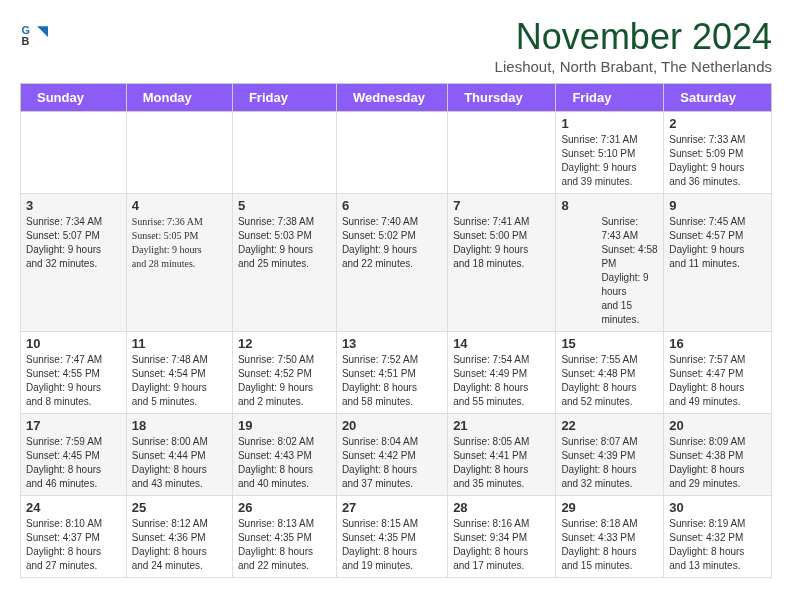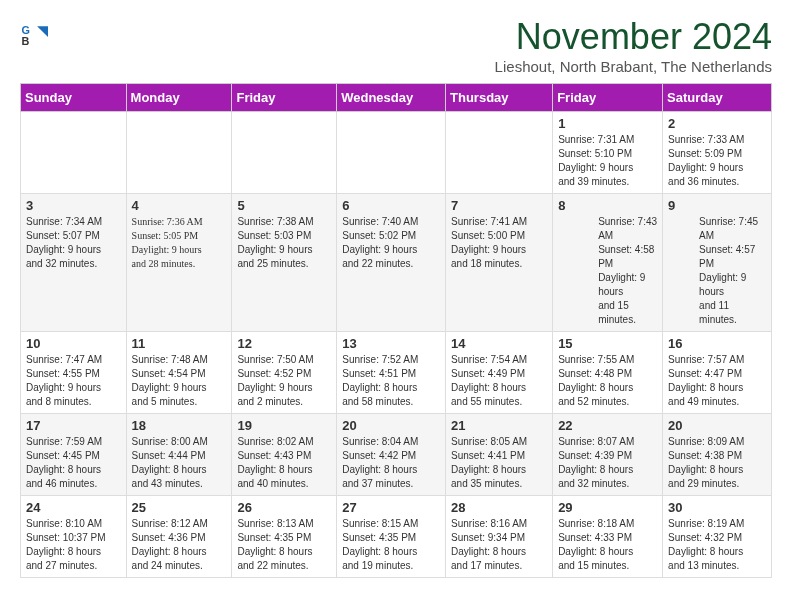--- a/index.html
+++ b/index.html
@@ -37,25 +37,25 @@
     .location {
       font-size: 15px;
       color: #555;
     }
     .calendar-table {
       width: 100%;
       border-collapse: collapse;
       margin-top: 8px;
     }
     .calendar-table th {
-      background: #a21caf;
+      background: #8b5cf6;
       color: #fff;
       font-size: 13px;
       font-weight: bold;
-      padding: 6px 4px;
+      padding: 6px 16px;
       text-align: left;
       border: 1px solid #ccc;
     }
     .calendar-table td {
       vertical-align: top;
       border: 1px solid #ddd;
       padding: 4px 5px;
       width: 113px;
       min-height: 90px;
       font-size: 10.5px;
@@ -171,21 +171,21 @@
         </td>
         <td>
           <div class="day-number">8</div>
           <div class="day-info" style="white-space: pre-line; margin-left: 40px;">Sunrise: 7:43 AM
 Sunset: 4:58 PM
 Daylight: 9 hours
 and 15 minutes.</div>
         </td>
         <td>
           <div class="day-number">9</div>
-          <div class="day-info" style="white-space: pre-line; margin-left: 31px;">Sunrise: 7:45 AM
+          <div class="day-info" style="white-space: pre-line;">Sunrise: 7:45 AM
 Sunset: 4:57 PM
 Daylight: 9 hours
 and 11 minutes.</div>
         </td>
       </tr>
       <tr>
         <td>
           <div class="day-number">10</div>
           <div class="day-info" style="white-space: pre-line;">Sunrise: 7:47 AM
 Sunset: 4:55 PM
@@ -283,21 +283,21 @@
           <div class="day-info" style="white-space: pre-line;">Sunrise: 8:09 AM
 Sunset: 4:38 PM
 Daylight: 8 hours
 and 29 minutes.</div>
         </td>
       </tr>
       <tr>
         <td>
           <div class="day-number">24</div>
           <div class="day-info" style="white-space: pre-line;">Sunrise: 8:10 AM
-Sunset: 10:37 PM
+Sunset: 4:37 PM
 Daylight: 8 hours
 and 27 minutes.</div>
         </td>
         <td>
           <div class="day-number">25</div>
           <div class="day-info" style="white-space: pre-line;">Sunrise: 8:12 AM
 Sunset: 4:36 PM
 Daylight: 8 hours
 and 24 minutes.</div>
         </td>

